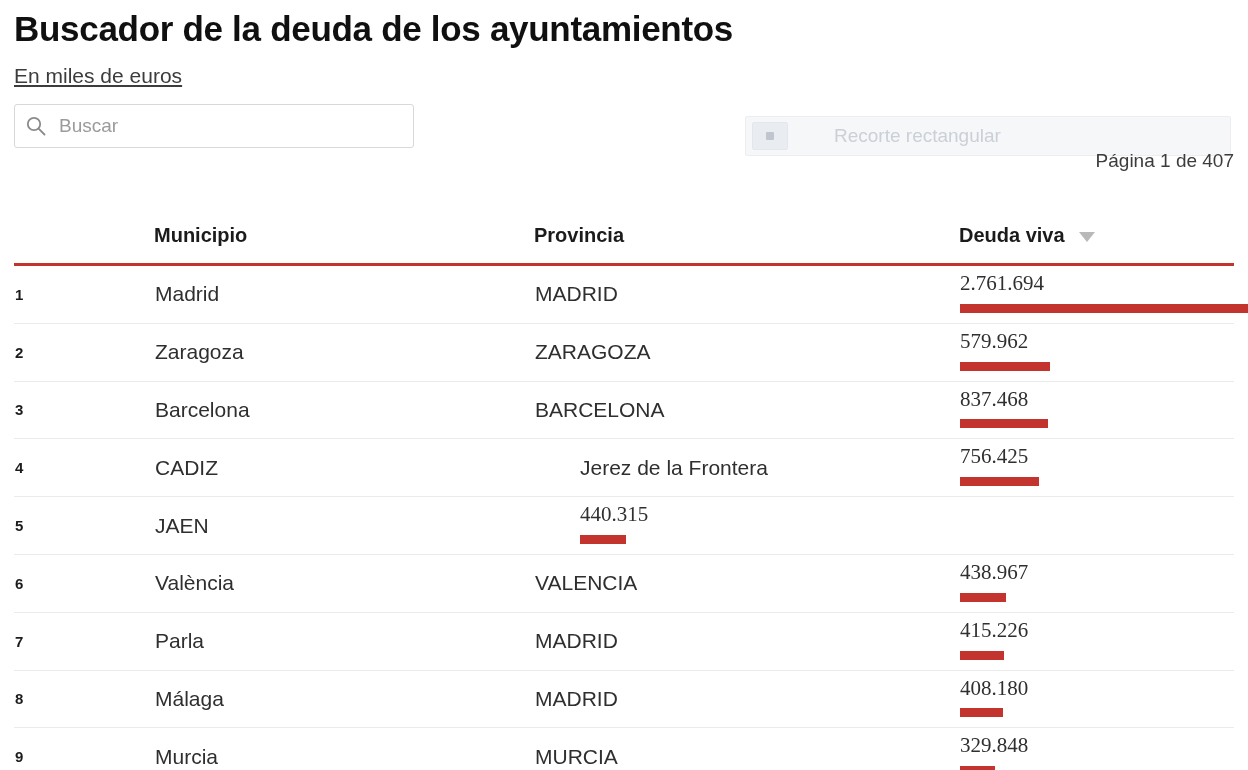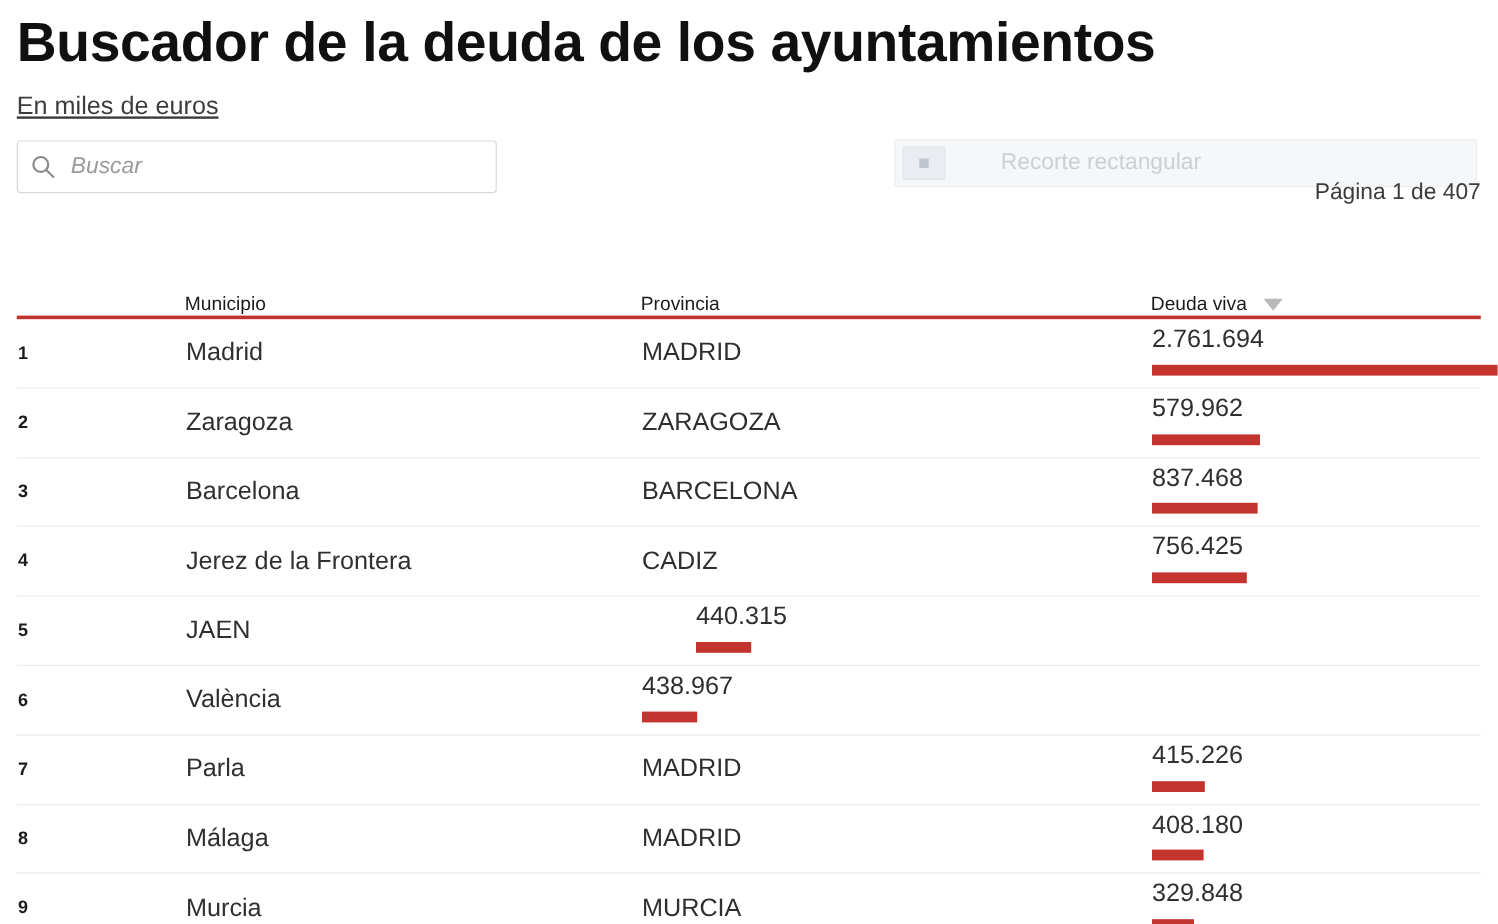--- a/index.html
+++ b/index.html
@@ -18,21 +18,21 @@
   .page {
     position: relative;
     width: 1248px;
     height: 770px;
     box-sizing: border-box;
     padding: 0 14px;
   }
 
   
   .title {
-    font-size: 46px;
+    font-size: 35px;
     font-weight: bold;
     letter-spacing: -0.3px;
     color: #101010;
     margin: 8px 0 0 0;
     line-height: 1.2;
   }
   .subtitle {
     font-size: 21px;
     color: #3c3c3c;
     margin: 14px 0 0 0;
@@ -61,21 +61,20 @@
     display: block;
   }
   .search-input {
     border: none;
     outline: none;
     font-size: 19px;
     color: #8a8a8a;
     font-family: "Liberation Sans", sans-serif;
     width: 100%;
     background: transparent;
-    font-style: italic;
   }
   .search-input::placeholder { color: #9b9b9b; }
 
   
   .snip-toolbar {
     position: absolute;
     left: 745px;
     top: 108px;
     width: 484px;
     height: 38px;
@@ -132,24 +131,24 @@
     height: 48px;
     border-bottom: 3px solid #c3342f;
     box-sizing: border-box;
   }
   .col-rank { width: 140px; flex: 0 0 140px; }
   .col-muni { width: 380px; flex: 0 0 380px; }
   .col-prov { width: 425px; flex: 0 0 425px; }
   .col-debt { flex: 1 1 auto; position: relative; }
 
   .th {
-    font-size: 16px;
-    font-weight: normal;
+    font-size: 20px;
+    font-weight: bold;
     color: #1b1b1b;
-    padding-bottom: 0;
+    padding-bottom: 16px;
   }
   .sort-caret {
     display: inline-block;
     margin-left: 14px;
     vertical-align: middle;
     width: 0; height: 0;
     border-left: 8px solid transparent;
     border-right: 8px solid transparent;
     border-top: 10px solid #b9b9b9;
   }
@@ -173,20 +172,21 @@
     color: #1b1b1b;
     align-items: center;
     padding-left: 1px;
   }
   .debt-cell {
     flex-direction: column;
     align-items: flex-start;
     justify-content: flex-start;
     padding-top: 4px;
     position: relative;
+    font-family: Liberation Serif, serif;
   }
   .debt-value {
     font-size: 21px;
     color: #2f2f2f;
     line-height: 1.25;
   }
   .debt-bar {
     position: absolute;
     left: 0;
     bottom: 10px;
@@ -253,38 +253,39 @@
           <div class="cell rank col-rank">3</div>
           <div class="cell col-muni">Barcelona</div>
           <div class="cell col-prov">BARCELONA</div>
           <div class="cell debt-cell col-debt">
             <div class="debt-value">837.468</div>
             <div class="debt-bar" style="width: 88px;"></div>
           </div>
         </div>
         <div class="row">
           <div class="cell rank col-rank">4</div>
+          <div class="cell col-prov">CADIZ</div>
           <div class="cell col-muni">Jerez de la Frontera</div>
-          <div class="cell col-prov">CADIZ</div>
           <div class="cell debt-cell col-debt">
             <div class="debt-value">756.425</div>
             <div class="debt-bar" style="width: 79px;"></div>
           </div>
         </div>
         <div class="row">
           <div class="cell rank col-rank">5</div>
           <div class="cell col-prov">JAEN</div>
           <div class="cell debt-cell col-debt">
             <div class="debt-value">440.315</div>
             <div class="debt-bar" style="width: 46px;"></div>
           </div>
         </div>
         <div class="row">
           <div class="cell rank col-rank">6</div>
           <div class="cell col-muni">València</div>
+          <div class="cell col-prov">VALENCIA</div>
           <div class="cell debt-cell col-debt">
             <div class="debt-value">438.967</div>
             <div class="debt-bar" style="width: 46px;"></div>
           </div>
         </div>
         <div class="row">
           <div class="cell rank col-rank">7</div>
           <div class="cell col-muni">Parla</div>
           <div class="cell col-prov">MADRID</div>
           <div class="cell debt-cell col-debt">

